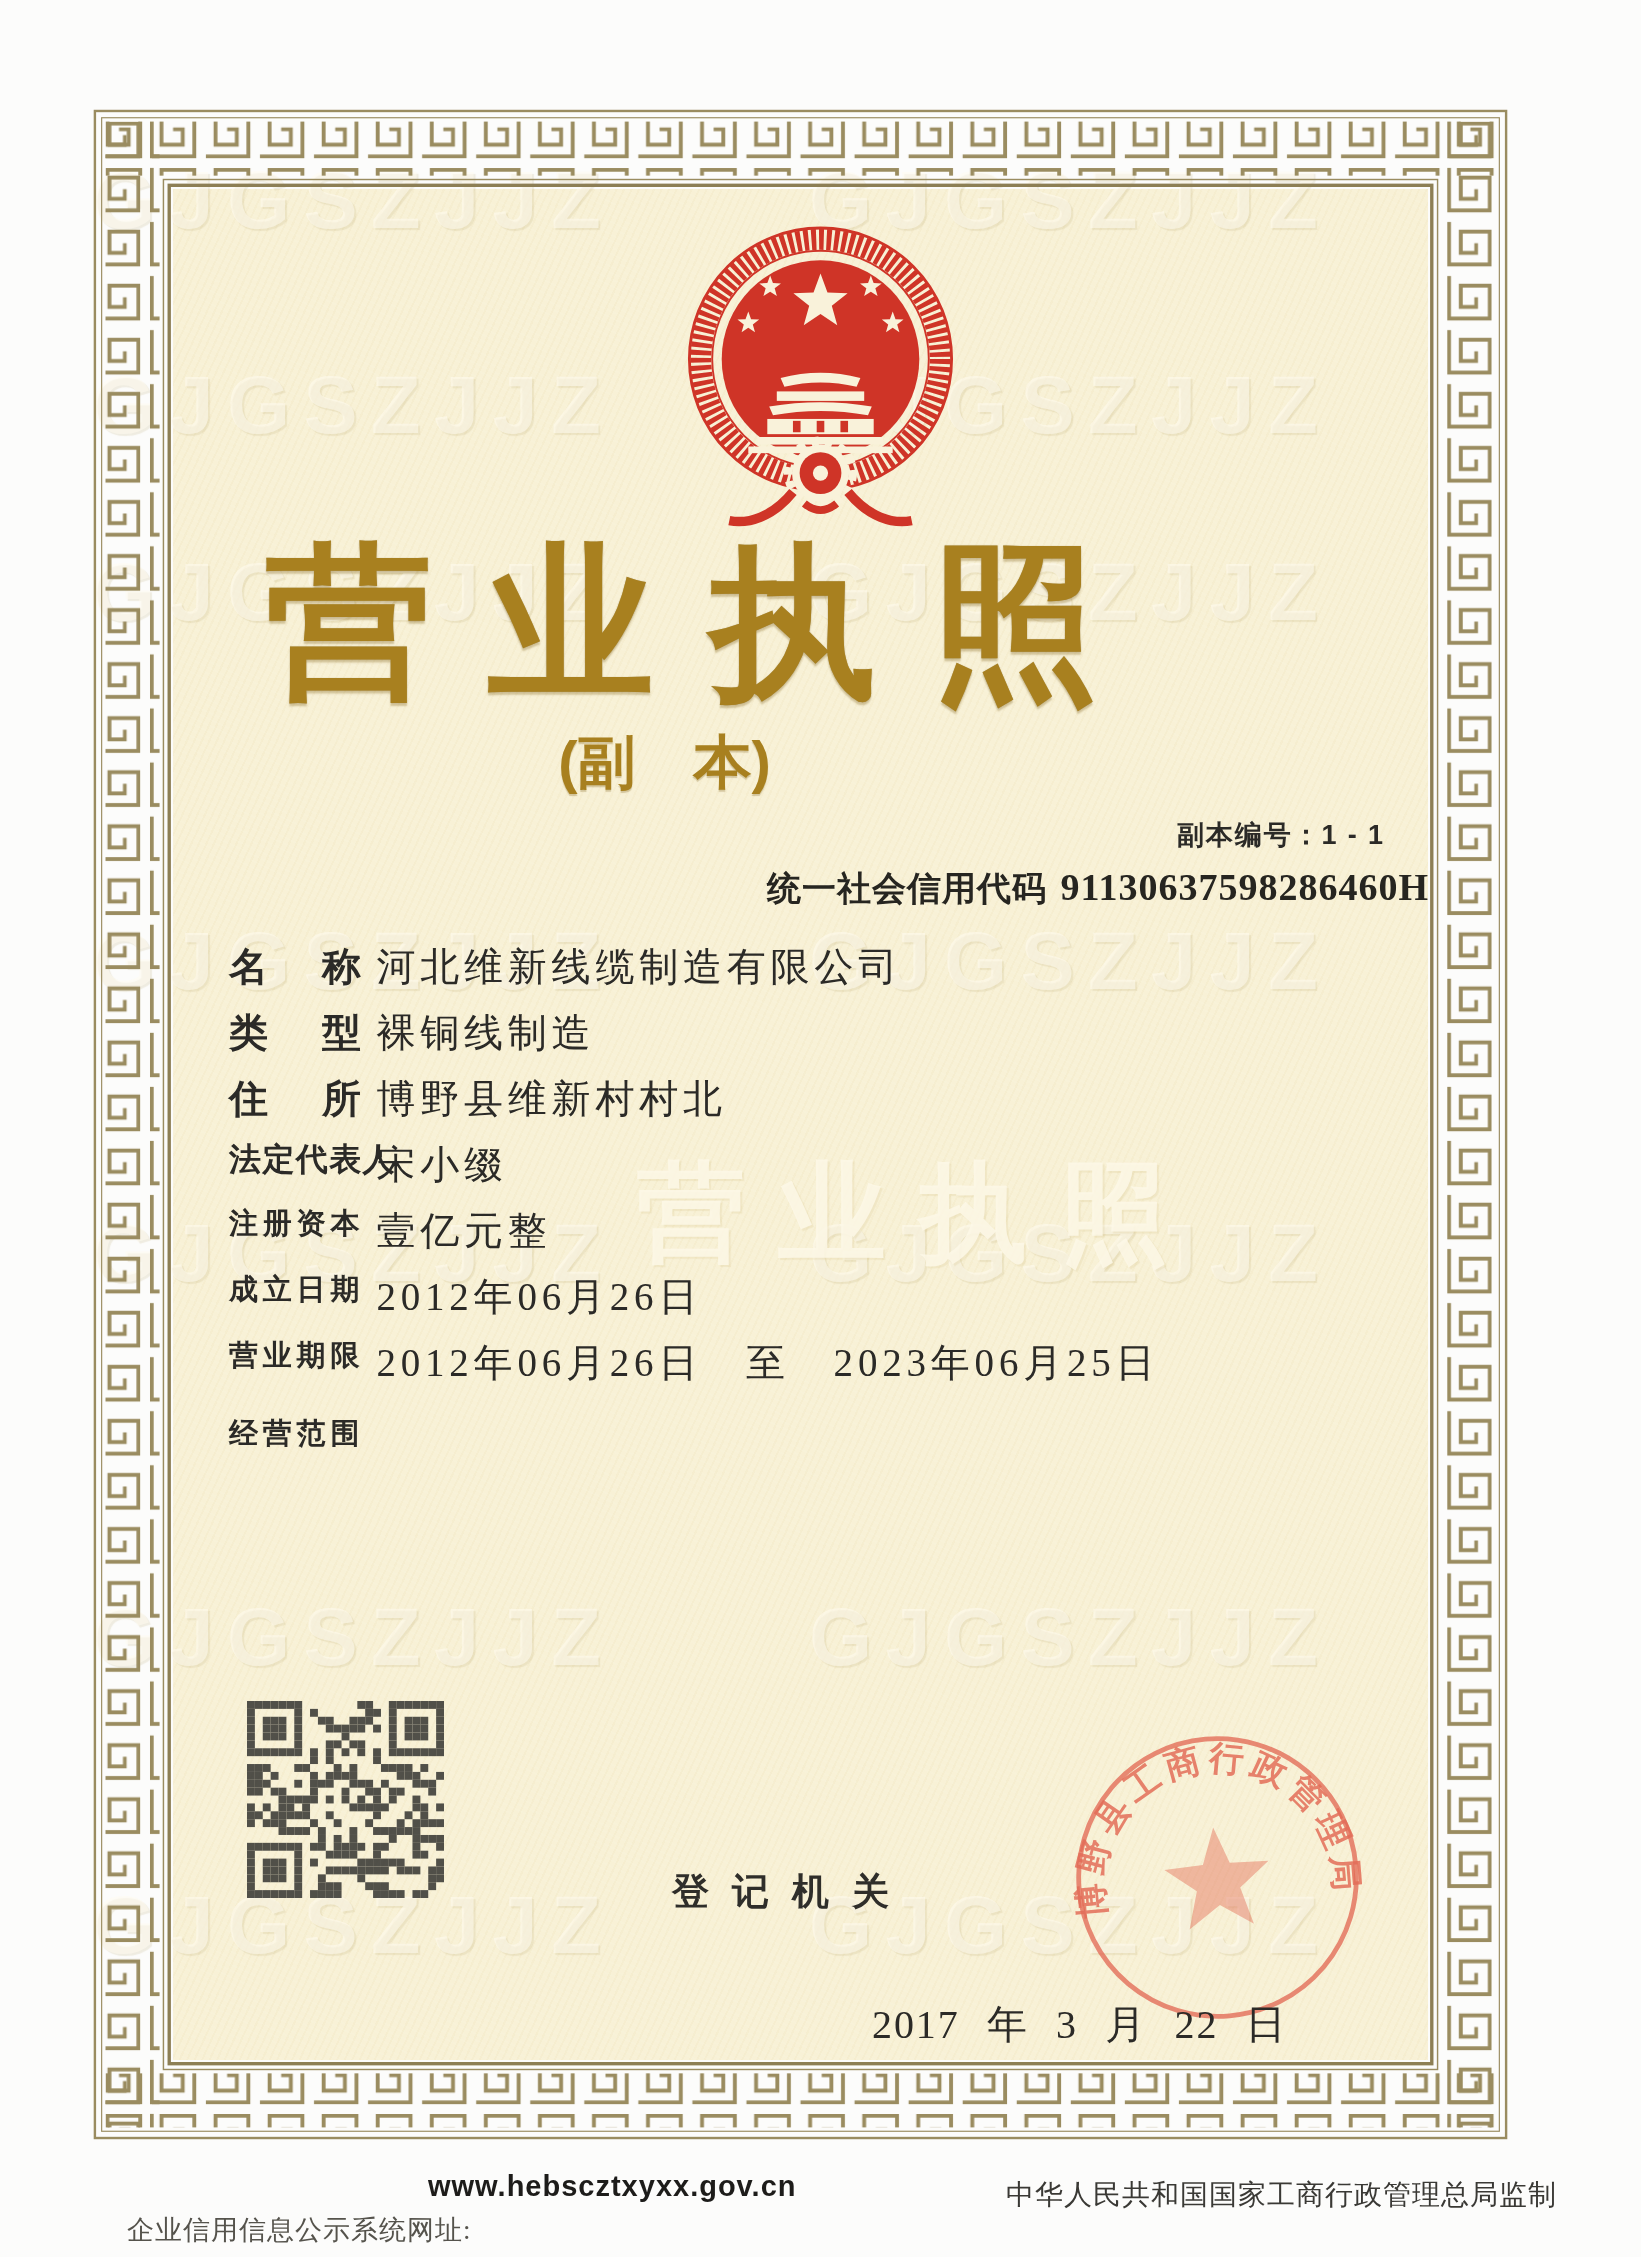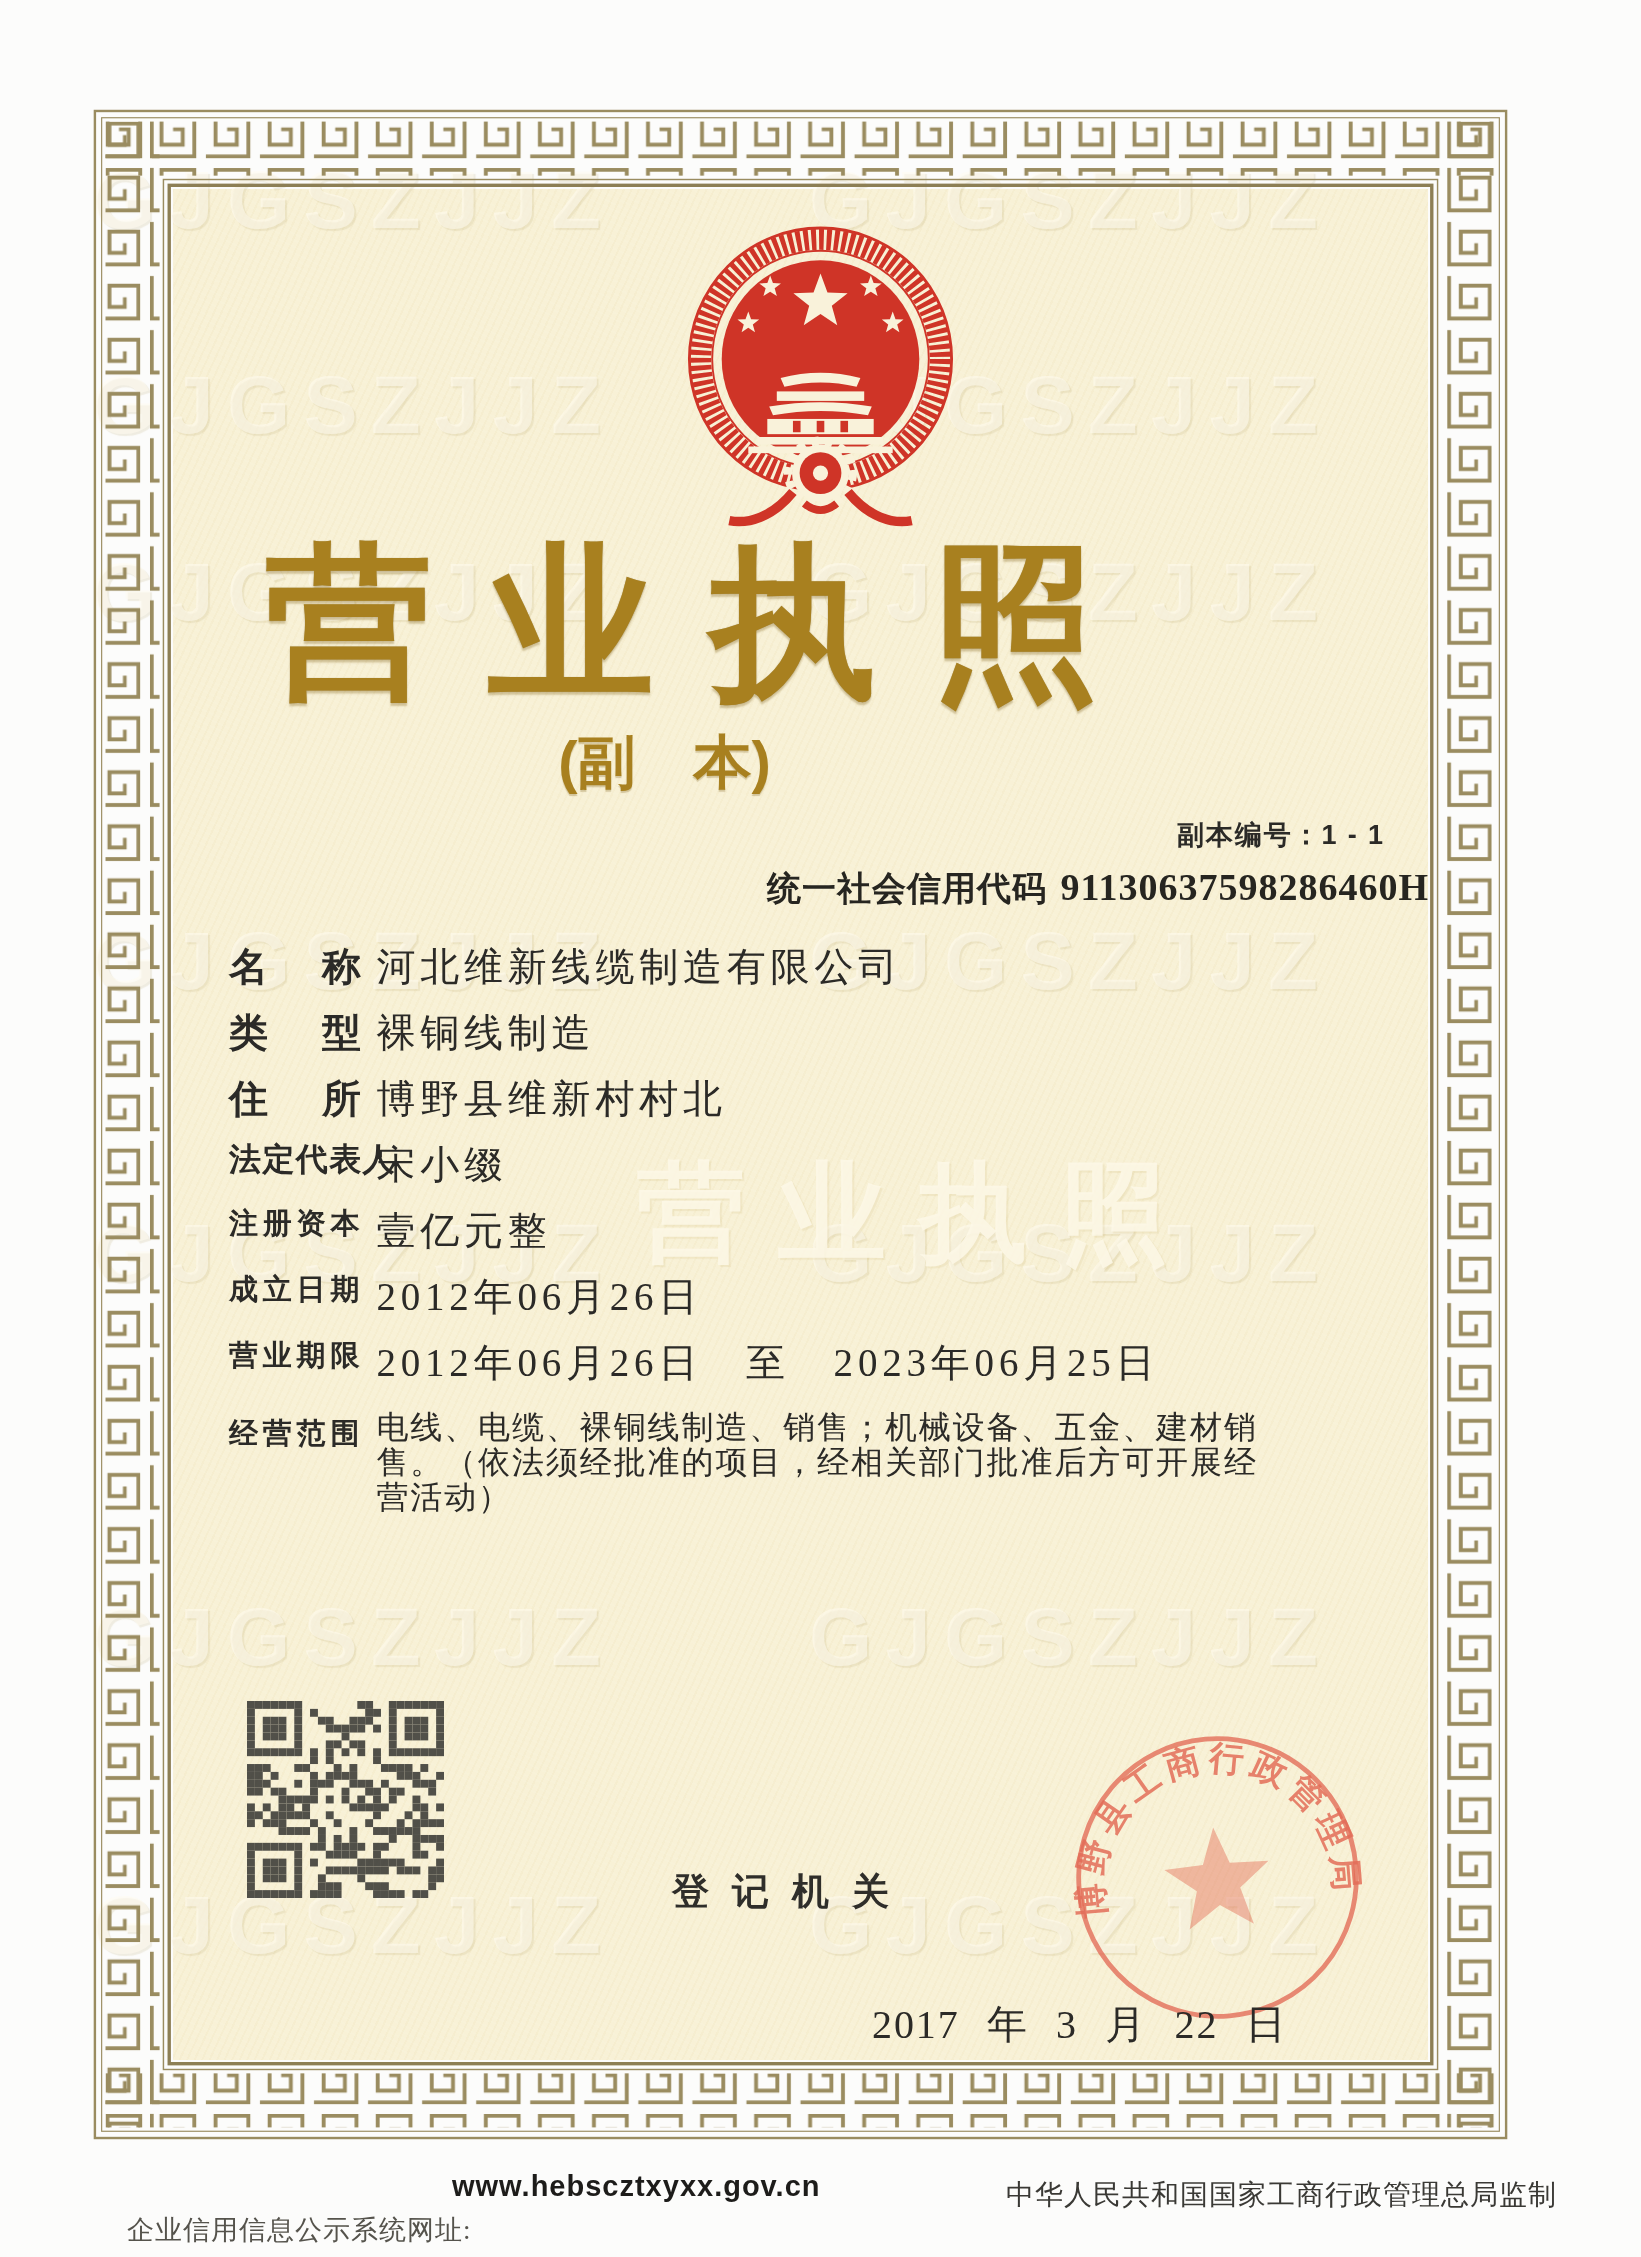--- a/index.html
+++ b/index.html
@@ -50,21 +50,21 @@
   
   .reg-auth{position:absolute;left:618px;top:1867px;width:348px;text-align:center;
             font-size:37px;font-weight:600;letter-spacing:23px;color:#2f2e2a;white-space:nowrap;}
   
   .stamp{position:absolute;left:1070px;top:1730px;width:295px;height:295px;transform:rotate(-5deg);opacity:0.85;}
   
   .date-line{position:absolute;left:872px;top:1997px;font-size:40px;color:#2b2a27;
              word-spacing:15.4px;letter-spacing:1.9px;white-space:nowrap;}
   
   .foot-left{position:absolute;left:127px;top:2180px;font-size:27px;color:#55534c;letter-spacing:1px;white-space:nowrap;margin-top:32px;}
-  .foot-url{position:absolute;left:452px;top:2170px;font-family:"Liberation Sans","DejaVu Sans",sans-serif;
+  .foot-url{position:absolute;left:428px;top:2170px;font-family:"Liberation Sans","DejaVu Sans",sans-serif;
             font-size:29px;font-weight:800;color:#1d1c1a;letter-spacing:1px;white-space:nowrap;}
   .foot-right{position:absolute;left:1006px;top:2176px;font-size:28px;color:#3a3935;letter-spacing:1px;white-space:nowrap;}
 </style>
 </head>
 <body>
 
 <div class="page">
 
   <div class="paper"></div>
 
@@ -169,25 +169,20 @@
     <div class="f-row">
       <span class="f-label lab-4">成立日期</span>
       <span class="f-value">2012年06月26日</span>
     </div>
     <div class="f-row">
       <span class="f-label lab-4">营业期限</span>
       <span class="f-value">2012年06月26日　至　2023年06月25日</span>
     </div>
     <div class="f-row scope">
       <span class="f-label lab-4">经营范围</span>
-      <span class="f-value">
-          <span style="display: block;">电线、电缆、裸铜线制造、销售；机械设备、五金、建材销</span>
-          <span style="display: block;">售。（依法须经批准的项目，经相关部门批准后方可开展经</span>
-          <span style="display: block;">营活动）</span>
-        </span>
     </div>
   </div>
 
   <svg class="qr" id="qr" viewBox="0 0 200 200">
       <g fill="#3a3a36">
         <rect x="0" y="0" width="8" height="8"></rect>
         <rect x="8" y="0" width="8" height="8"></rect>
         <rect x="16" y="0" width="8" height="8"></rect>
         <rect x="24" y="0" width="8" height="8"></rect>
         <rect x="32" y="0" width="8" height="8"></rect>

